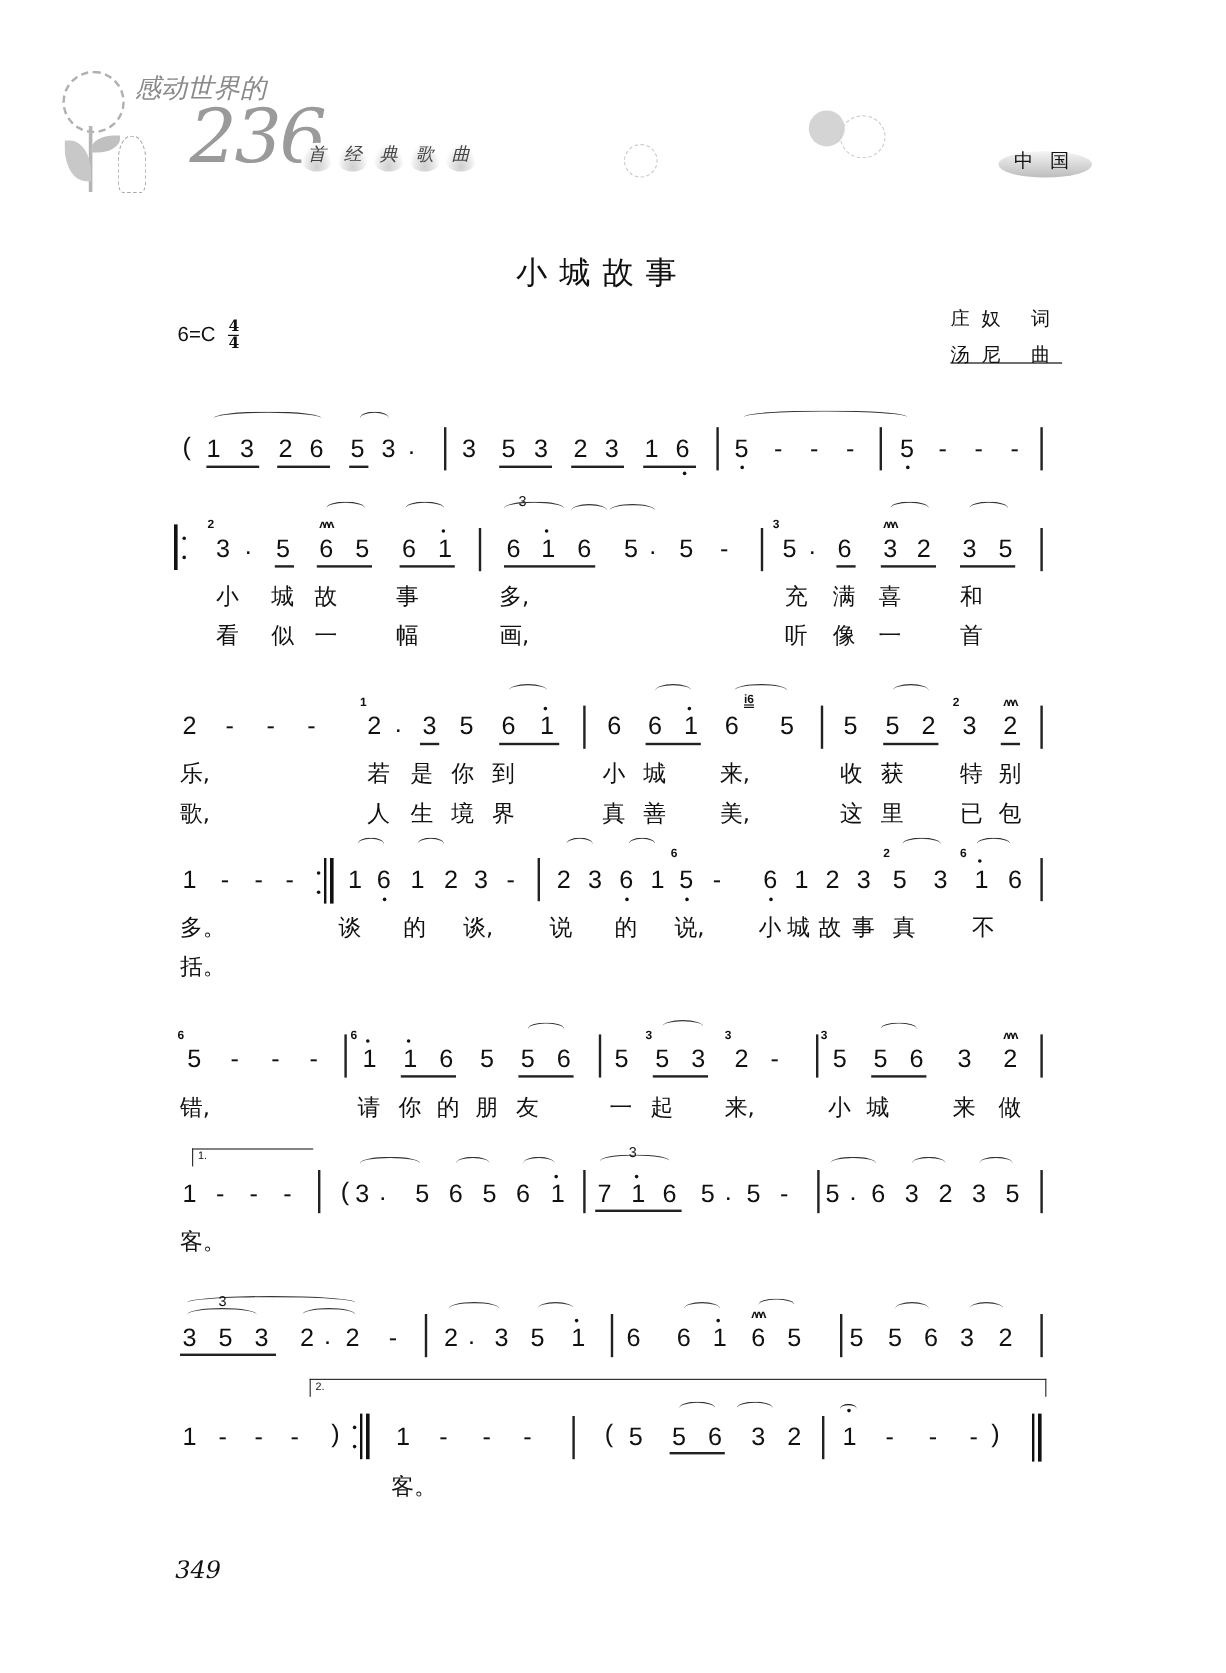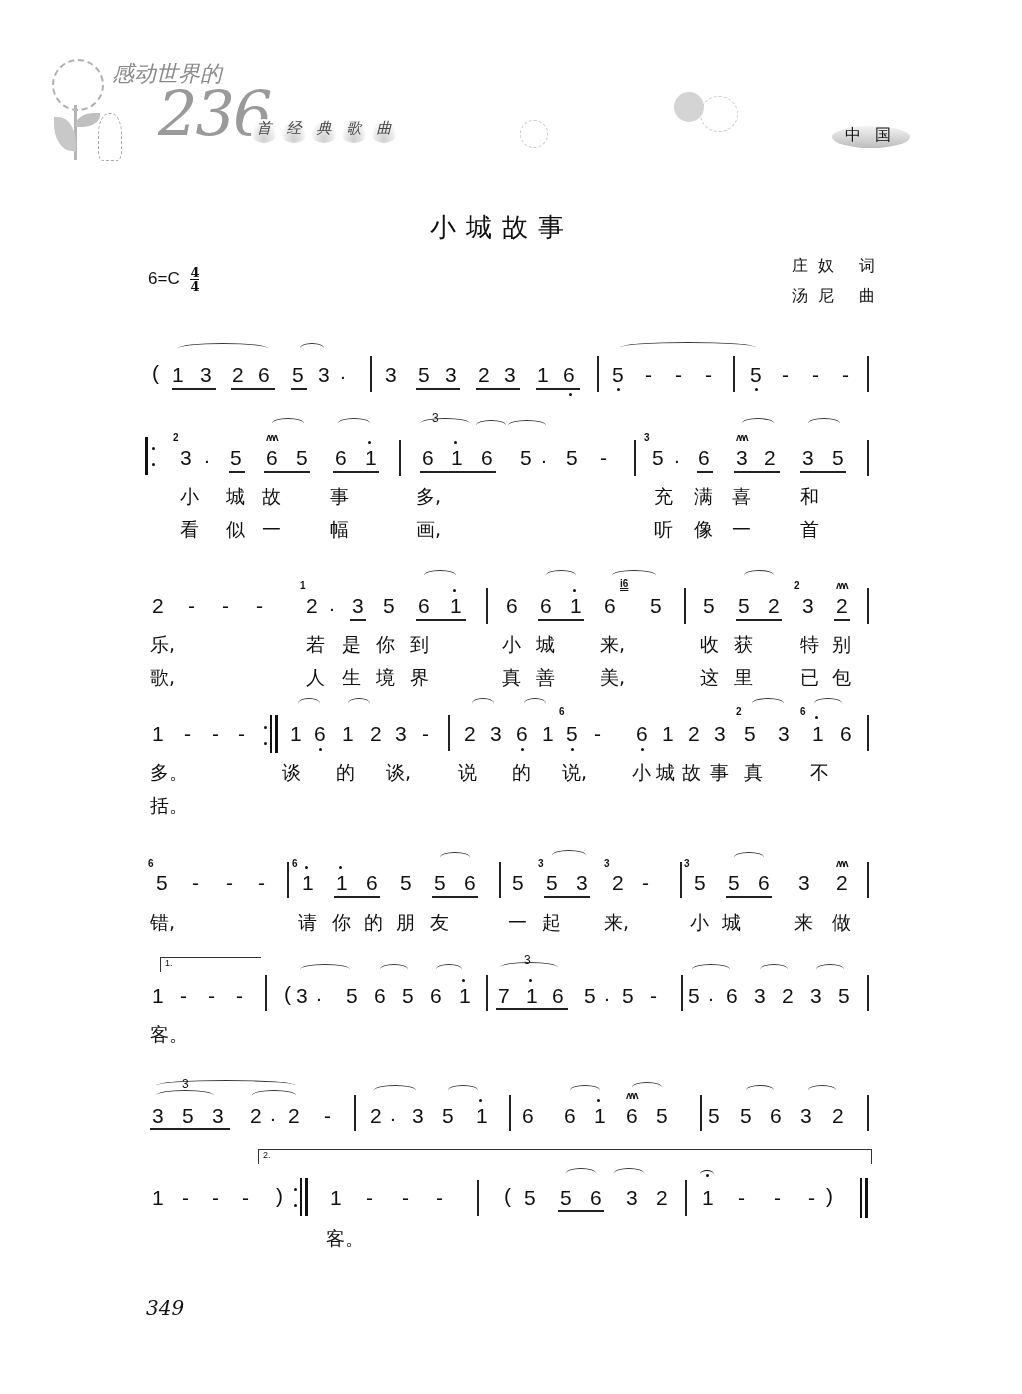--- a/index.html
+++ b/index.html
@@ -54,21 +54,21 @@
 
 <div class="abs title" style="left:430px; top:210px;">小城故事</div>
 <div class="abs key" style="left:148px; top:266px;">
   <span>6=C</span>
   <span class="timesig" style="margin-left:6px;">
     <div>4</div>
     <div class="bar">4</div>
   </span>
 </div>
 <div class="abs meta" style="left:792px; top:256px;">庄奴 词</div>
-<div class="abs meta" style="left:792px; top:286px;">汤尼 曲</div>
+<div class="abs meta" style="left:792px; top:286px;text-decoration:underline;">汤尼 曲</div>
 
 <div class="abs" style="left:0; top:0;">
   <div class="note" style="left:152px; top:361px;">(</div>
   <div class="note" style="left:172px; top:363px;">1</div>
     <div class="note" style="left:200px; top:363px;">3</div>
   <div class="note" style="left:232px; top:363px;">2</div>
     <div class="note" style="left:258px; top:363px;">6</div>
   <div class="note" style="left:292px; top:363px;">5</div>
     <div class="note" style="left:318px; top:363px;">3</div>
     <div class="note" style="left:340px; top:360px;">.</div>

